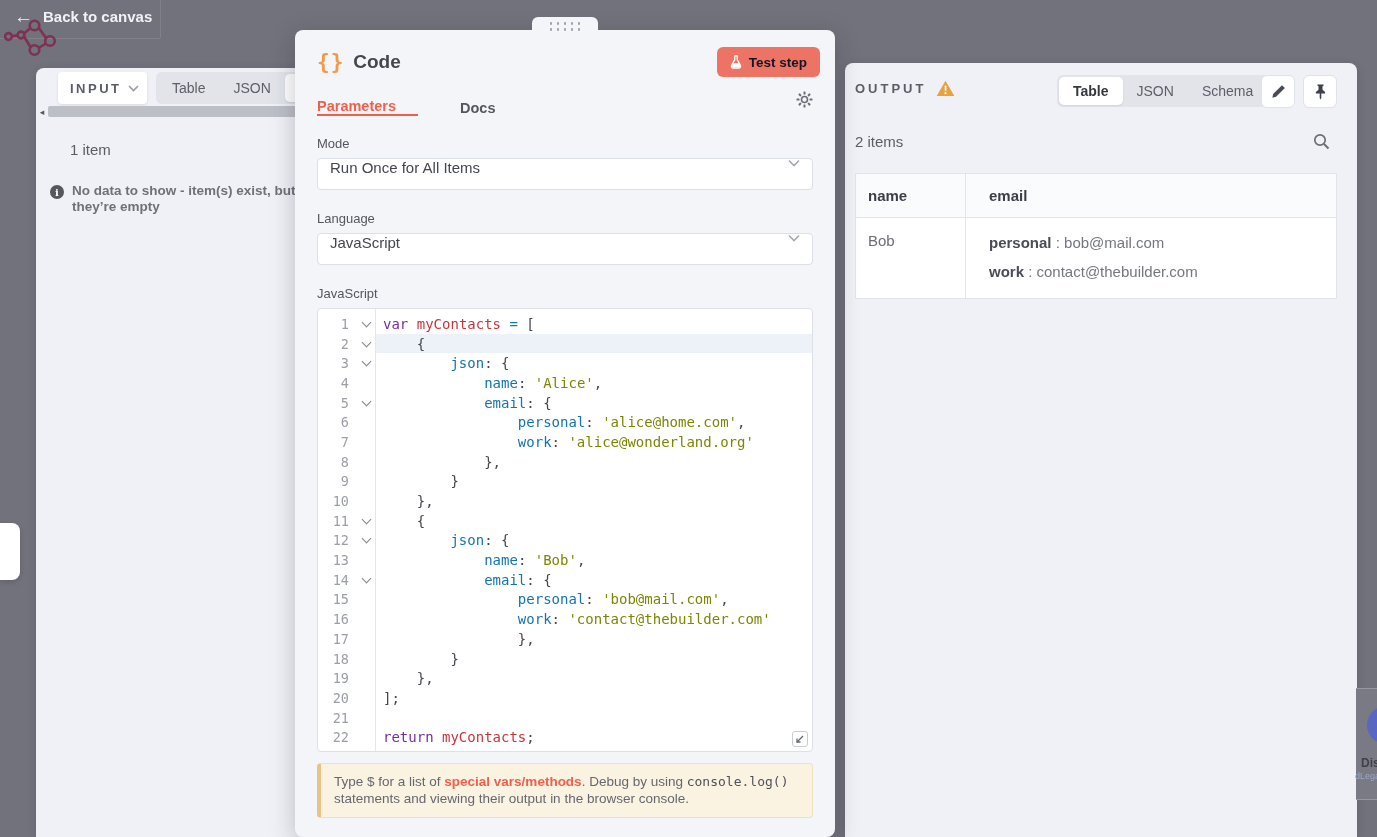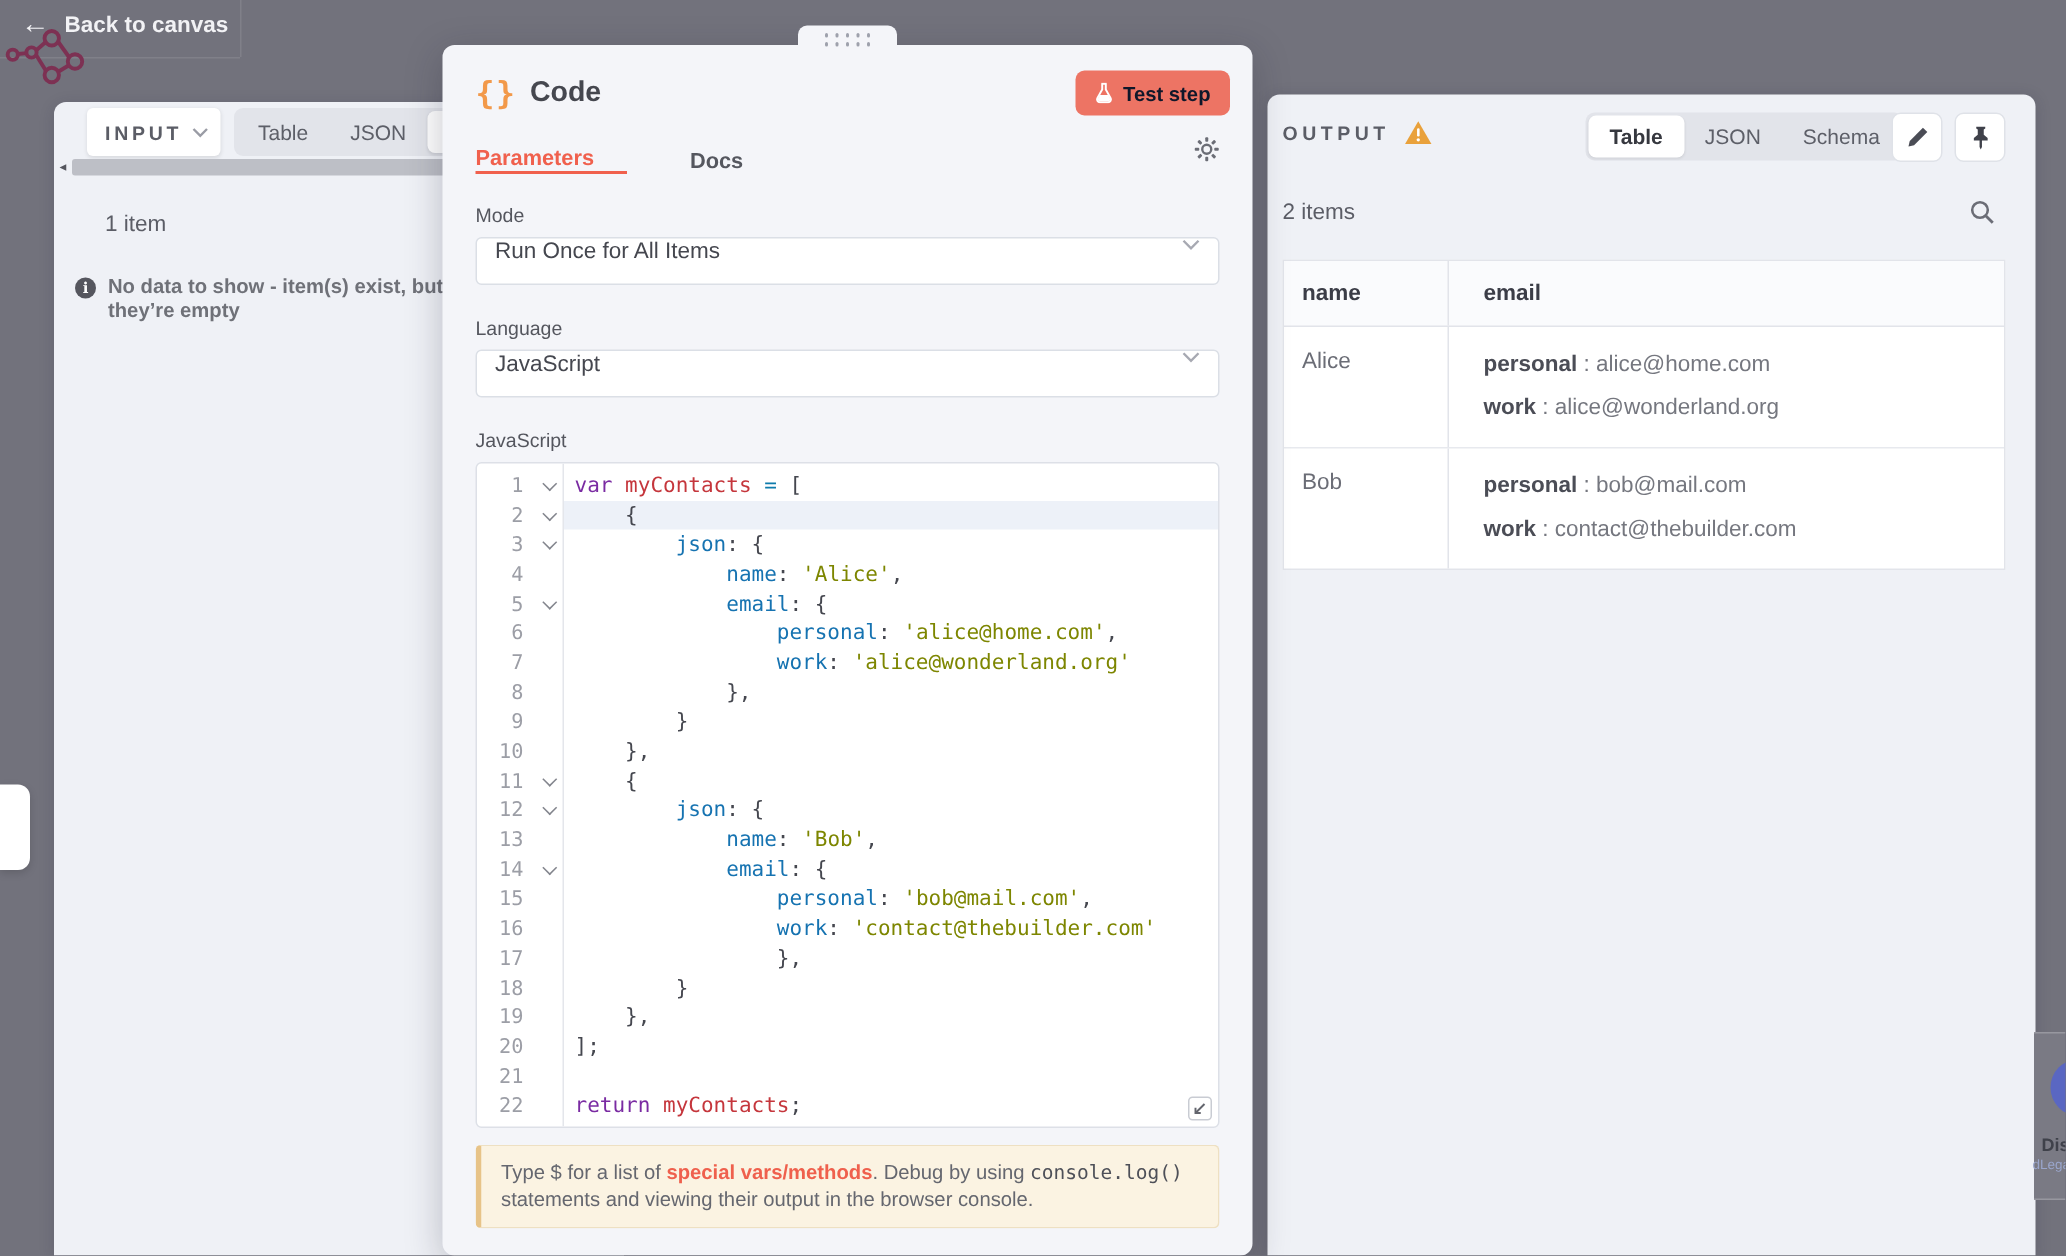--- a/index.html
+++ b/index.html
@@ -205,27 +205,20 @@
   <svg class="abs" style="left:468px; top:70px;" width="17" height="17" viewBox="0 0 17 17">
     <circle cx="7" cy="7" r="5.2" fill="none" stroke="#6b6d76" stroke-width="1.7"></circle>
     <line x1="11" y1="11" x2="15.5" y2="15.5" stroke="#6b6d76" stroke-width="1.9"></line>
   </svg>
   <div class="abs out-table">
     <div class="ot-header" id="out-table-header">
         <div class="ot-hcell ot-col-name">name</div>
         <div class="ot-hcell ot-col-email">email</div>
       </div>
     <div id="out-table-body">
-        <div class="ot-row">
-          <div class="ot-cell-name">Alice</div>
-          <div class="ot-cell-email">
-            <div class="ot-email-line"><b>personal</b> : alice@home.com</div>
-            <div class="ot-email-line"><b>work</b> : alice@wonderland.org</div>
-          </div>
-        </div>
         <div class="ot-row">
           <div class="ot-cell-name">Bob</div>
           <div class="ot-cell-email">
             <div class="ot-email-line"><b>personal</b> : bob@mail.com</div>
             <div class="ot-email-line"><b>work</b> : contact@thebuilder.com</div>
           </div>
         </div>
       </div>
   </div>
 </div>

